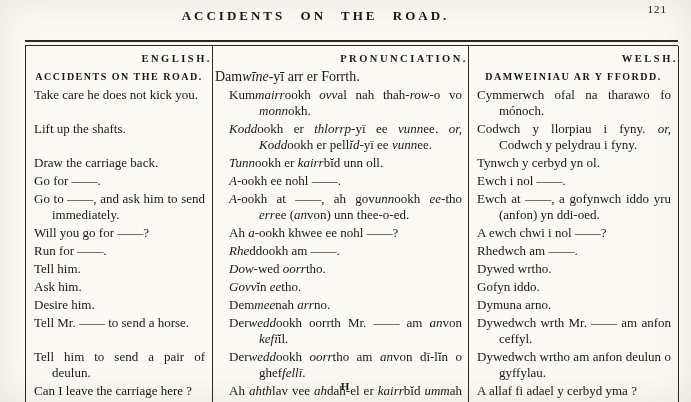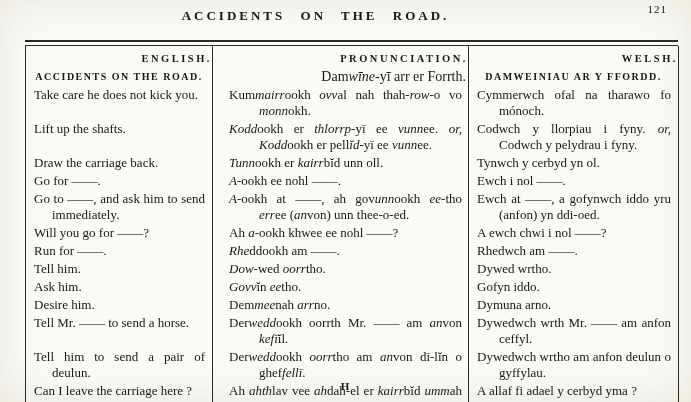--- a/index.html
+++ b/index.html
@@ -40,21 +40,21 @@
     font-size:10.5px;font-weight:bold;
     letter-spacing:2.5px;text-align:right;
     padding:7px 0 2px 0;
   }
   td.sub-caps{
     font-size:10px;font-weight:bold;
     letter-spacing:1.5px;text-align:center;
     padding:5px 2px 2px 2px;
   }
   td.sub-pron{
-    font-size:14px;text-align:right;
+    font-size:14px;text-align:left;
     padding:3px 2px 1px 2px;
     margin-top:20px;
   }
   td.cell{
     font-size:13px;line-height:16px;
     text-align:justify;
     padding-top:1px;padding-bottom:1px;
   }
   td.cell.english{padding-left:26px;padding-right:7px;text-indent:-18px;}
   td.cell.pronunciation{padding-left:46px;padding-right:6px;text-indent:-30px;}

